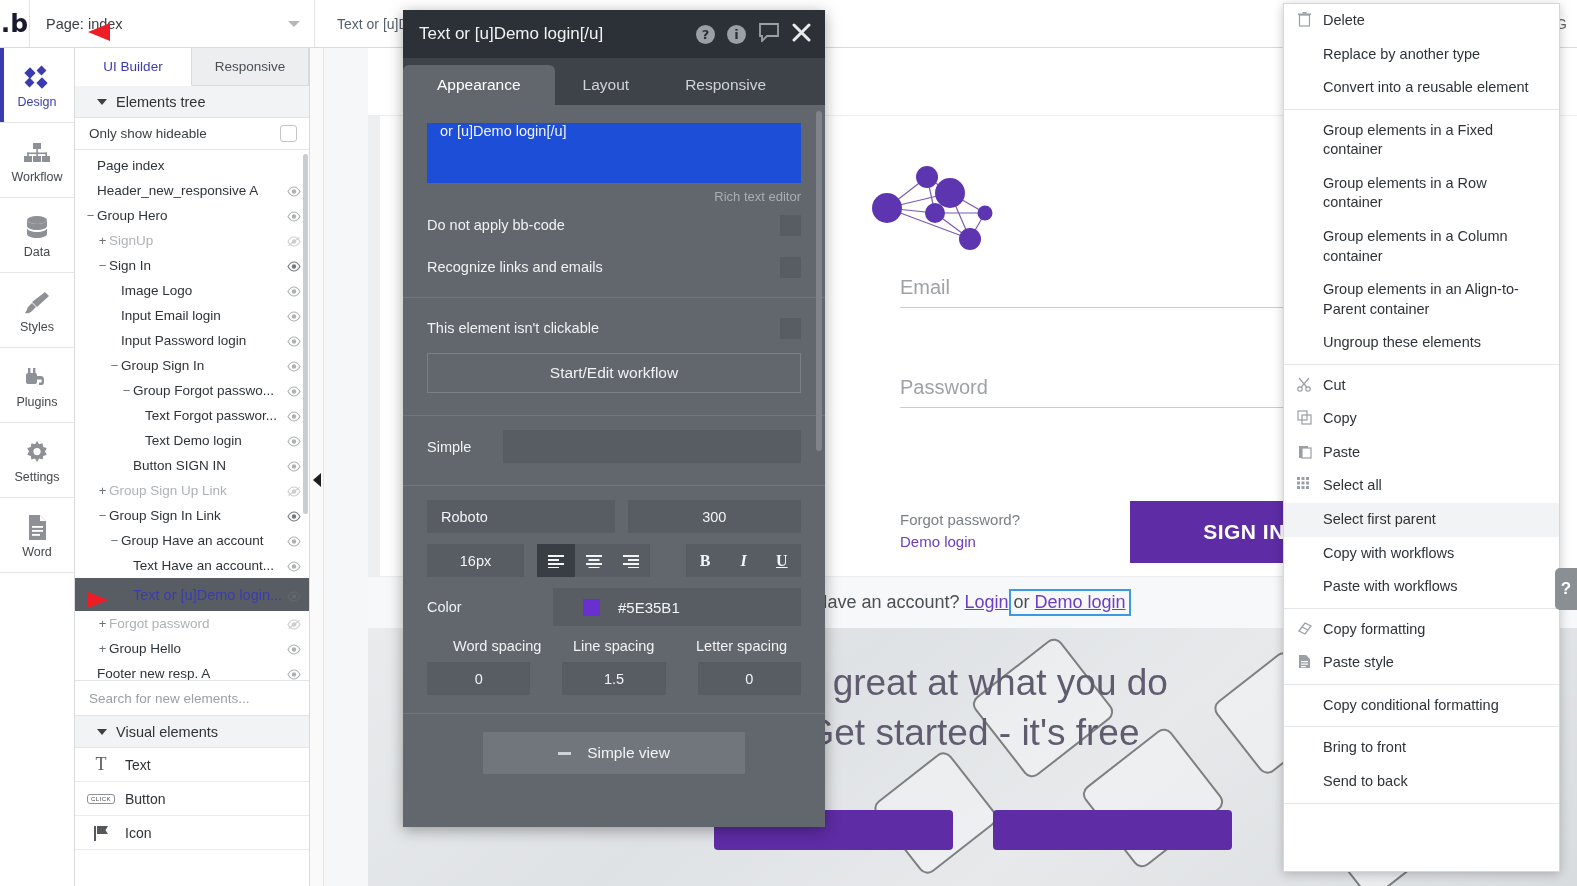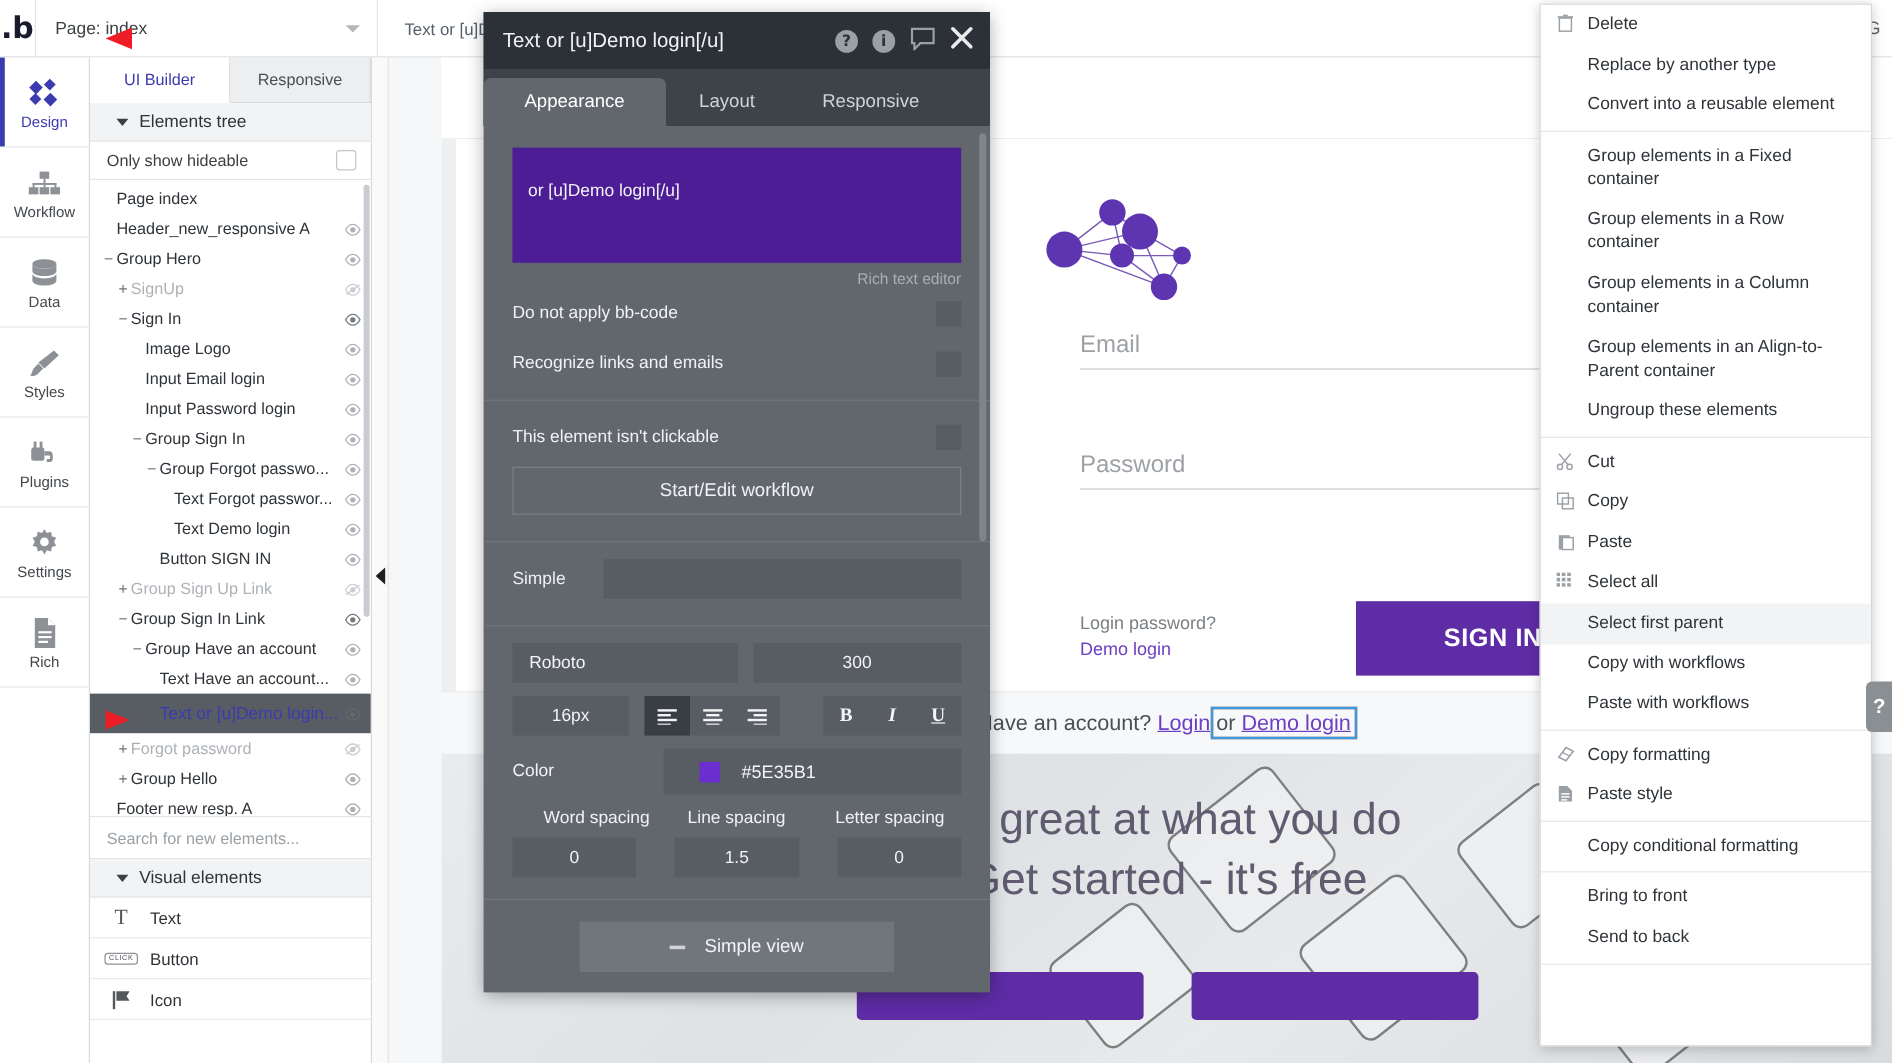--- a/index.html
+++ b/index.html
@@ -245,22 +245,22 @@
   .dlg-tab.active {
     background: #62676d; color: #ffffff; border-radius: 6px 6px 0 0;
     padding: 0 34px;
   }
   .dlg-body { position: relative; height: 722px; padding: 0; overflow: hidden; }
   .dlg-scroll {
     position: absolute; right: 3px; top: 6px; width: 6px; height: 340px;
     background: #7e848a; border-radius: 3px;
   }
   .rt-area {
-    margin: 18px 24px 0 24px; height: 96px; background: #4c1d95;
-    color: #f2f4f6; font-size: 14.5px; padding: 28px 13px;
+    margin: 18px 24px 0 24px; height: 60px; background: #1d4ed8;
+    color: #f2f4f6; font-size: 14.5px; padding: 0 13px;
   }
   .rt-hint {
     margin: 6px 24px 0 0; text-align: right; font-size: 13px; color: #a9aeb3;
   }
   .row-toggle {
     display: flex; align-items: center; justify-content: space-between;
     padding: 0 24px; height: 42px;
   }
   .row-toggle .rt-label { font-size: 14.5px; color: #f0f2f4; }
   .sq-check { width: 21px; height: 21px; background: #585d63; }
@@ -467,21 +467,21 @@
         <svg width="24" height="27" viewBox="0 0 24 27">
           <path fill="#8d9196" d="M4 1h11l6 6v19H4z"></path>
           <path fill="#ffffff" d="M15 1v6h6z"></path>
           <g fill="#ffffff">
             <rect x="7" y="12" width="11" height="1.8"></rect>
             <rect x="7" y="16" width="11" height="1.8"></rect>
             <rect x="7" y="20" width="8" height="1.8"></rect>
           </g>
         </svg>
       </span>
-      <span class="r-label">Rich</span>
+      <span class="r-label">Word</span>
     </div>
 
   </div>
 
   <div class="treepanel">
 
     <div class="tp-tabs">
       <div class="tp-tab active">UI Builder</div>
       <div class="tp-tab">Responsive</div>
     </div>
@@ -731,21 +731,21 @@
           <div class="f-label">Email</div>
           <div class="f-line"></div>
         </div>
 
         <div class="field" style="top:260px;">
           <div class="f-label">Password</div>
           <div class="f-line"></div>
         </div>
 
         <div class="forgot-wrap">
-          <div class="fp">Login password?</div>
+          <div class="fp">Forgot password?</div>
           <div class="dl">Demo login</div>
         </div>
 
         <div class="signin-btn">SIGN IN</div>
       </div>
 
       <div class="acct-bar">
         <div class="acct-text">
           <span>Have an account? </span><a href="#">Login</a><span class="demo-box"><span>or </span><a href="#">Demo login</a></span>
         </div>

